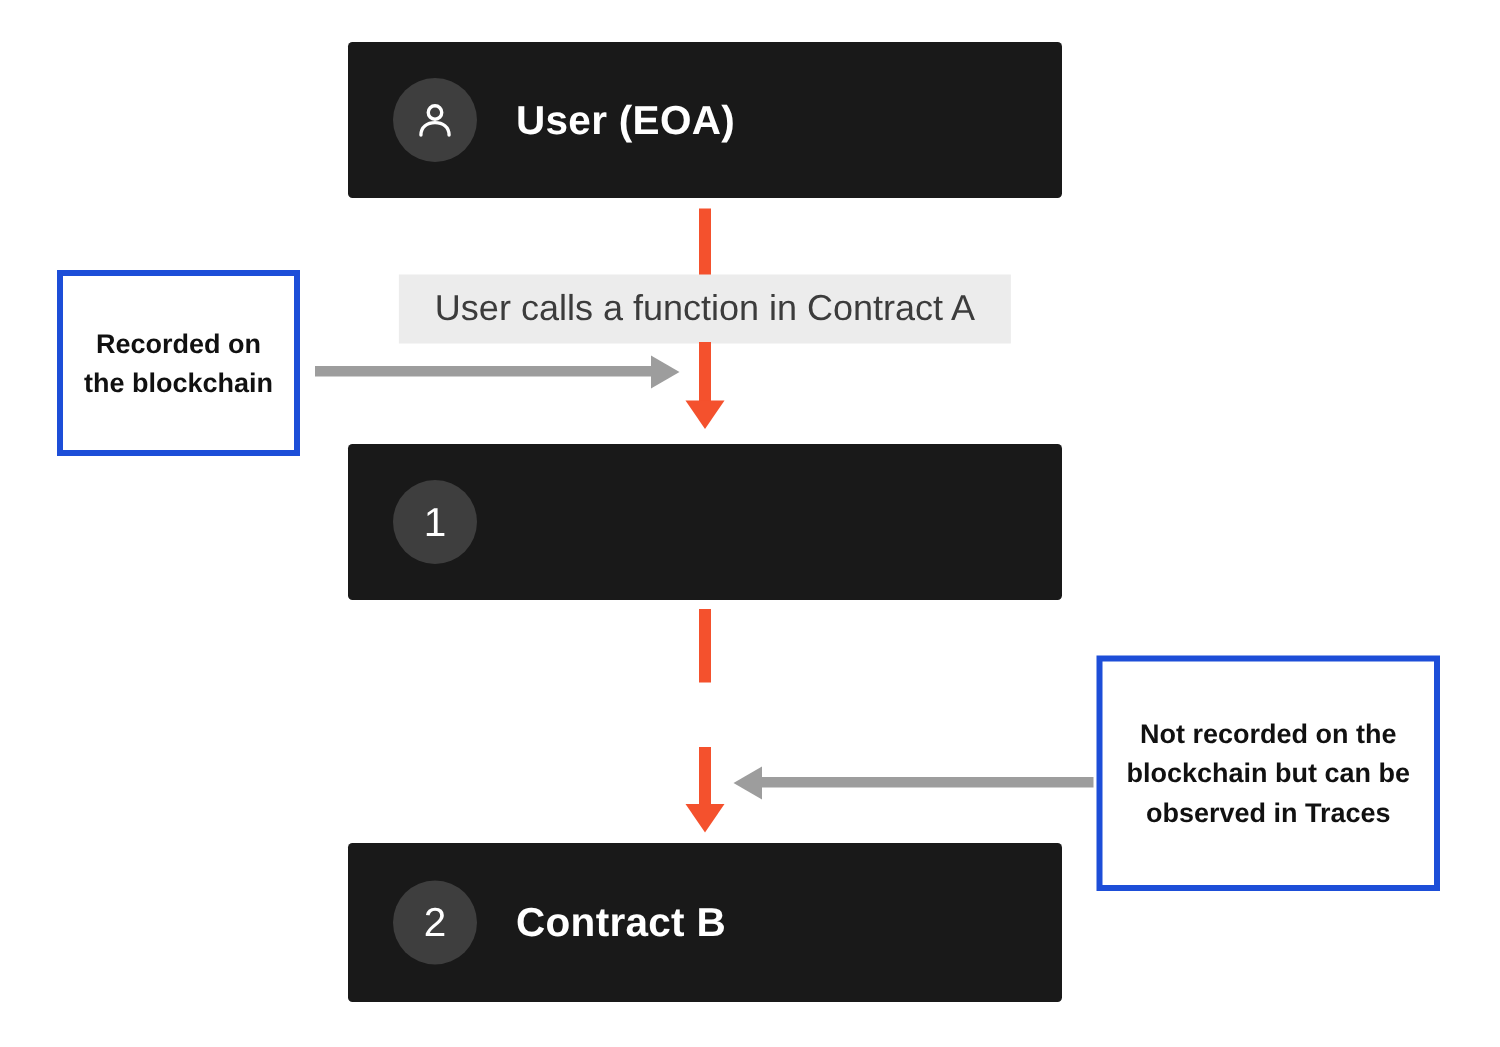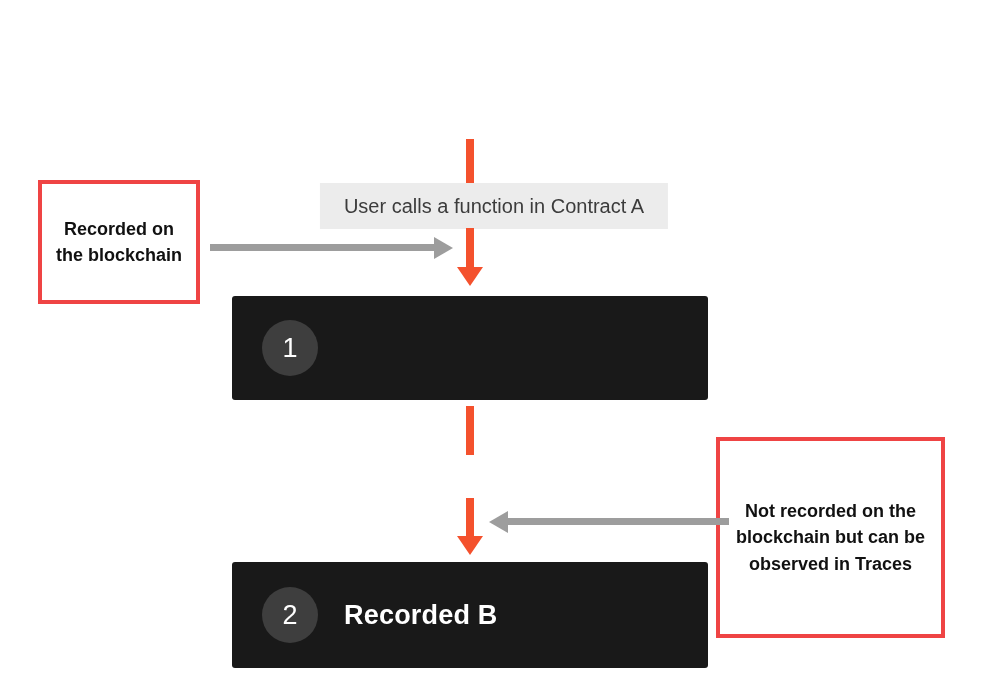--- a/index.html
+++ b/index.html
@@ -67,48 +67,48 @@
     border-left: 13px solid transparent;
     border-right: 13px solid transparent;
     border-top: 19px solid #f4512d;
   }
   .vh1 { top: 267px; }
   .vh2 { top: 536px; }
 
   
   .edge-label {
     position: absolute;
-    left: 494px;
+    left: 470px;
     transform: translateX(-50%);
     background: #ececec;
     color: #3c3c3c;
-    font-size: 20px;
+    font-size: 24px;
     height: 46px;
     line-height: 46px;
     padding: 0 24px;
     white-space: nowrap;
   }
   .el1 { top: 183px; }
   .el2 { top: 454px; }
 
   
   .annotation {
     position: absolute;
     background: #ffffff;
-    border: 4px solid #ef4444;
+    border: 4px solid #1d4ed8;
     display: flex; align-items: center; justify-content: center;
     text-align: center;
     font-weight: 700;
     font-size: 18px;
     line-height: 1.45;
     color: #111111;
     padding: 8px 10px;
   }
   .ann-left  { left: 38px;  top: 180px; width: 162px; height: 124px; }
-  .ann-right { left: 716px; top: 437px; width: 229px; height: 201px; }
+  .ann-right { left: 731px; top: 437px; width: 229px; height: 157px; }
 
   
   .hline {
     position: absolute;
     height: 7px;
     background: #9d9d9d;
   }
   .hline-left  { left: 210px; top: 244px; width: 226px; }
   .hline-right { left: 508px; top: 518px; width: 221px; }
 
@@ -119,37 +119,46 @@
     border-bottom: 11px solid transparent;
   }
   .hhead-right { left: 434px; top: 237px; border-left: 19px solid #9d9d9d; }
   .hhead-left  { left: 489px; top: 511px; border-right: 19px solid #9d9d9d; }
 </style>
 </head>
 <body>
 
 <div class="canvas">
 
+  <div class="node node-user">
+    <div class="badge">
+      <svg viewBox="0 0 24 24" aria-hidden="true">
+        <circle cx="12" cy="8" r="3.6" fill="none" stroke="#ffffff" stroke-width="1.8"></circle>
+        <path d="M4.5 20 C4.5 15.6 7.9 13.4 12 13.4 C16.1 13.4 19.5 15.6 19.5 20" fill="none" stroke="#ffffff" stroke-width="1.8" stroke-linecap="round"></path>
+      </svg>
+    </div>
+    <div class="node-label">User (EOA)</div>
+  </div>
 
   <div class="vline v1a"></div>
   <div class="edge-label el1">User calls a function in Contract A</div>
   <div class="vline v1b"></div>
   <div class="vhead vh1"></div>
 
   <div class="node node-a">
     <div class="badge">1</div>
   </div>
 
   <div class="vline v2a"></div>
   <div class="vline v2b"></div>
   <div class="vhead vh2"></div>
 
   <div class="node node-b">
     <div class="badge">2</div>
-    <div class="node-label">Recorded B</div>
+    <div class="node-label">Contract B</div>
   </div>
 
   <div class="annotation ann-left">
     <span>Recorded on the blockchain</span>
   </div>
   <div class="hline hline-left"></div>
   <div class="hhead hhead-right"></div>
 
   <div class="annotation ann-right">
     <span>Not recorded on the blockchain but can be observed in Traces</span>

